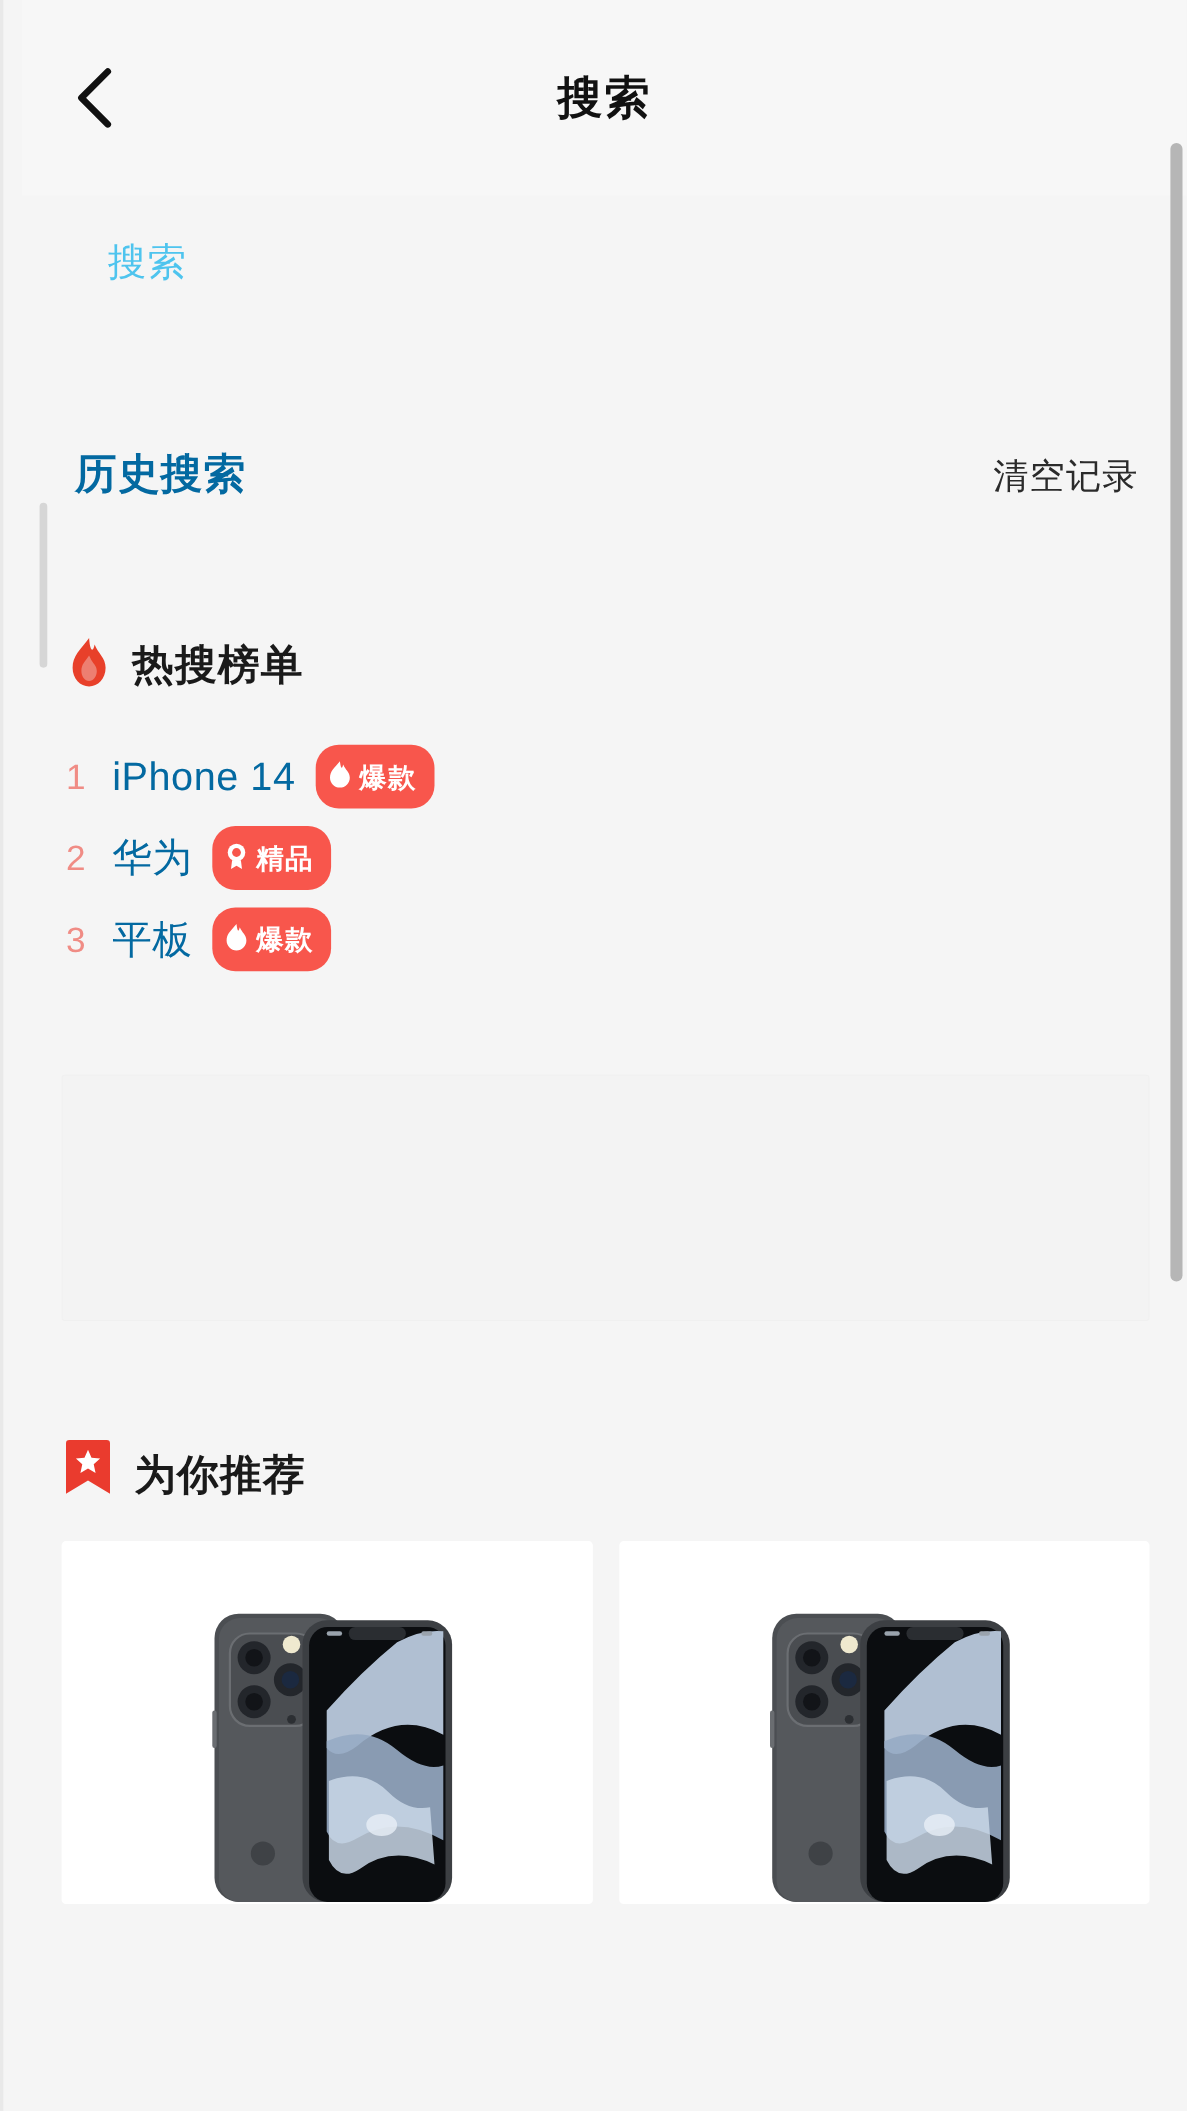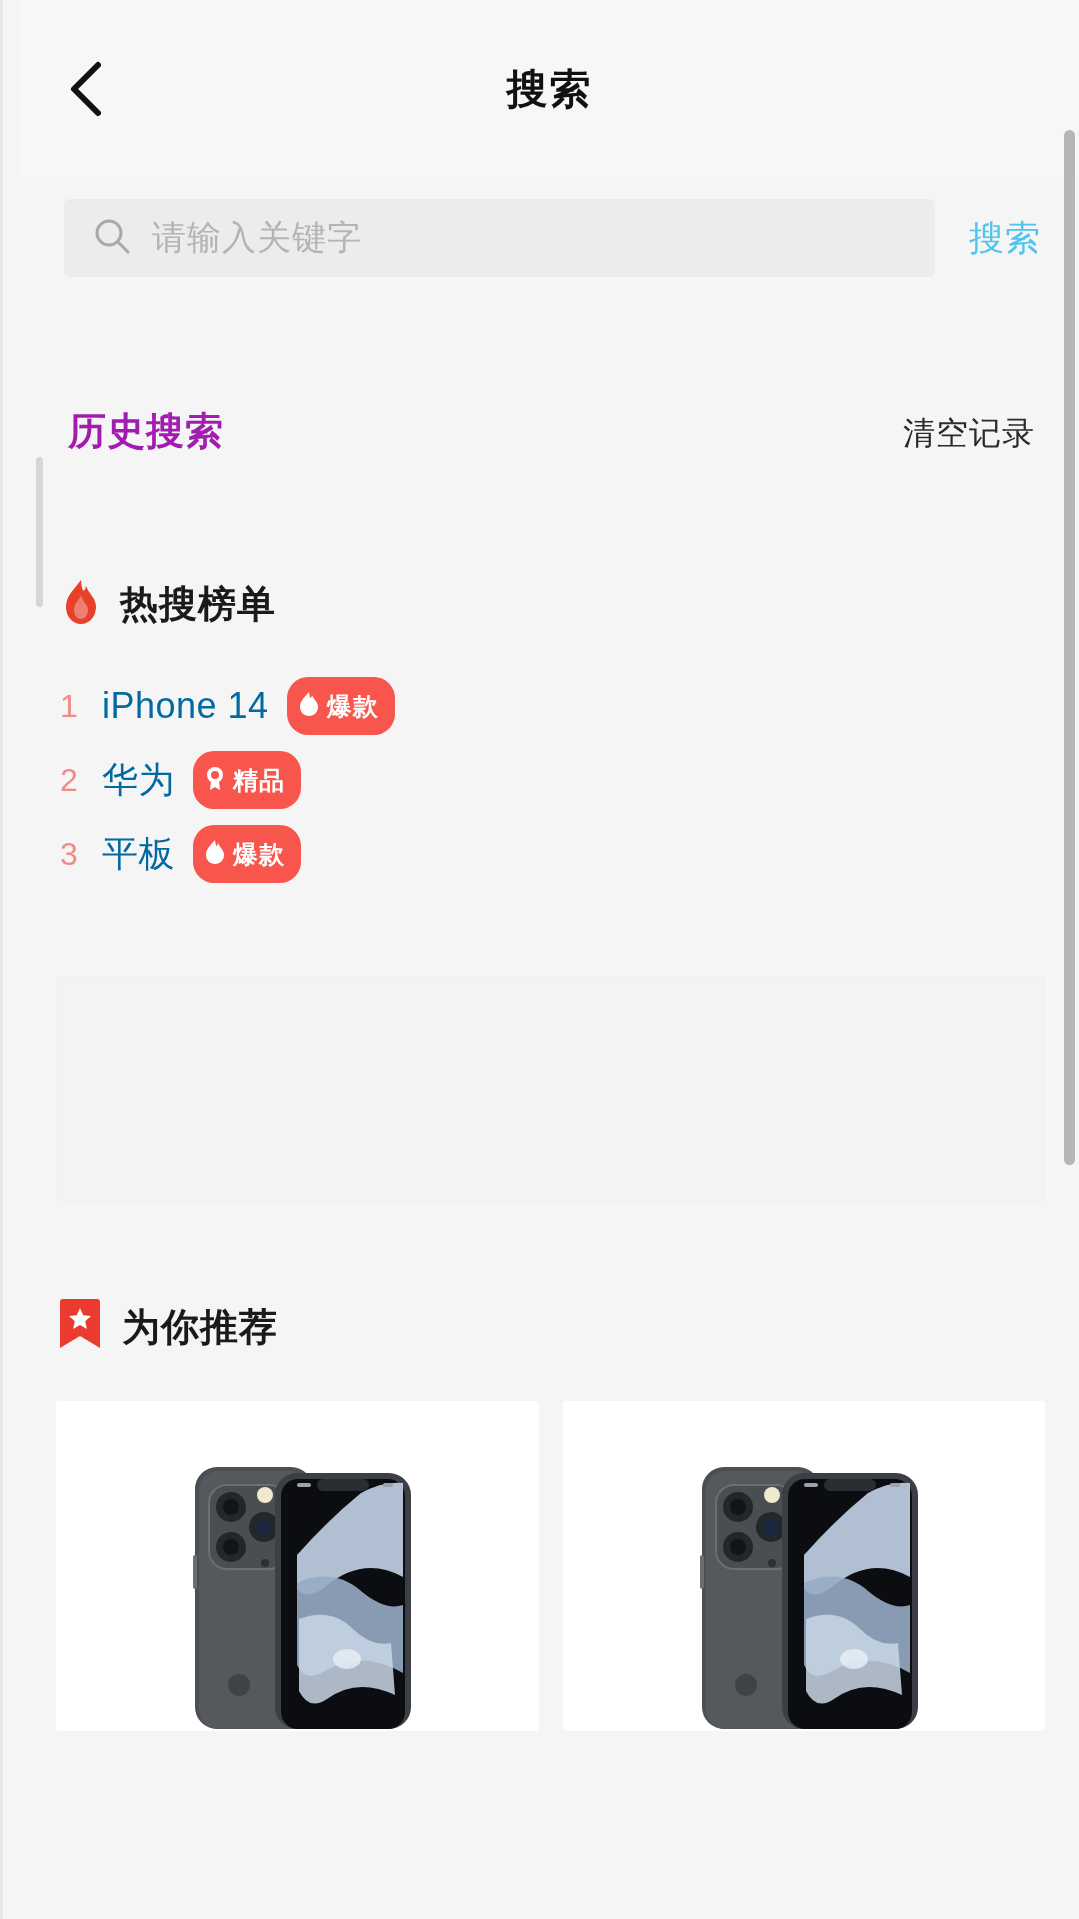--- a/index.html
+++ b/index.html
@@ -87,21 +87,21 @@
   
   .history-head {
     display: flex;
     align-items: baseline;
     justify-content: space-between;
     padding: 86px 44px 0 48px;
   }
   .history-title {
     font-size: 38px;
     font-weight: 700;
-    color: #a21caf;
+    color: #0369a1;
     letter-spacing: 1px;
   }
   .history-clear {
     font-size: 32px;
     color: #2b2b2b;
     letter-spacing: 1px;
     cursor: pointer;
     margin-top: 28px;
   }
   .history-body {
@@ -176,21 +176,21 @@
     margin: 86px 34px 0 36px;
     height: 224px;
     background: #f3f3f3;
     border: 1px solid #f0f0f0;
     border-radius: 3px;
   }
 
   
   .rec-head {
     display: flex;
-    align-items: center;
+    align-items: flex-end;
     padding: 0 0 0 36px;
     height: 80px;
     margin-top: 86px;
   }
   .ribbon-icon { margin-right: 18px; display: block; }
   .rec-title {
     font-size: 38px;
     font-weight: 700;
     color: #1a1a1a;
     letter-spacing: 1px;
@@ -246,29 +246,20 @@
       <span>
         <svg width="44" height="60" viewBox="0 0 44 60">
           <polyline points="32,6 8,30 32,54" fill="none" stroke="#111" stroke-width="6" stroke-linecap="round" stroke-linejoin="round"></polyline>
         </svg>
       </span>
     </div>
     <div class="header-title">搜索</div>
   </div>
 
   <div class="search-row">
-    <div class="search-field">
-      <span class="search-icon">
-        <svg width="40" height="40" viewBox="0 0 40 40">
-          <circle cx="17" cy="17" r="12" fill="none" stroke="#a9a9a9" stroke-width="3"></circle>
-          <line x1="26" y1="26" x2="36" y2="36" stroke="#a9a9a9" stroke-width="3" stroke-linecap="round"></line>
-        </svg>
-      </span>
-      <span class="search-placeholder">请输入关键字</span>
-    </div>
     <div class="search-submit">搜索</div>
   </div>
 
   <div class="history-head">
     <div class="history-title">历史搜索</div>
     <div class="history-clear">清空记录</div>
   </div>
   <div class="history-body">
     <div class="left-scroll-track"></div>
   </div>

